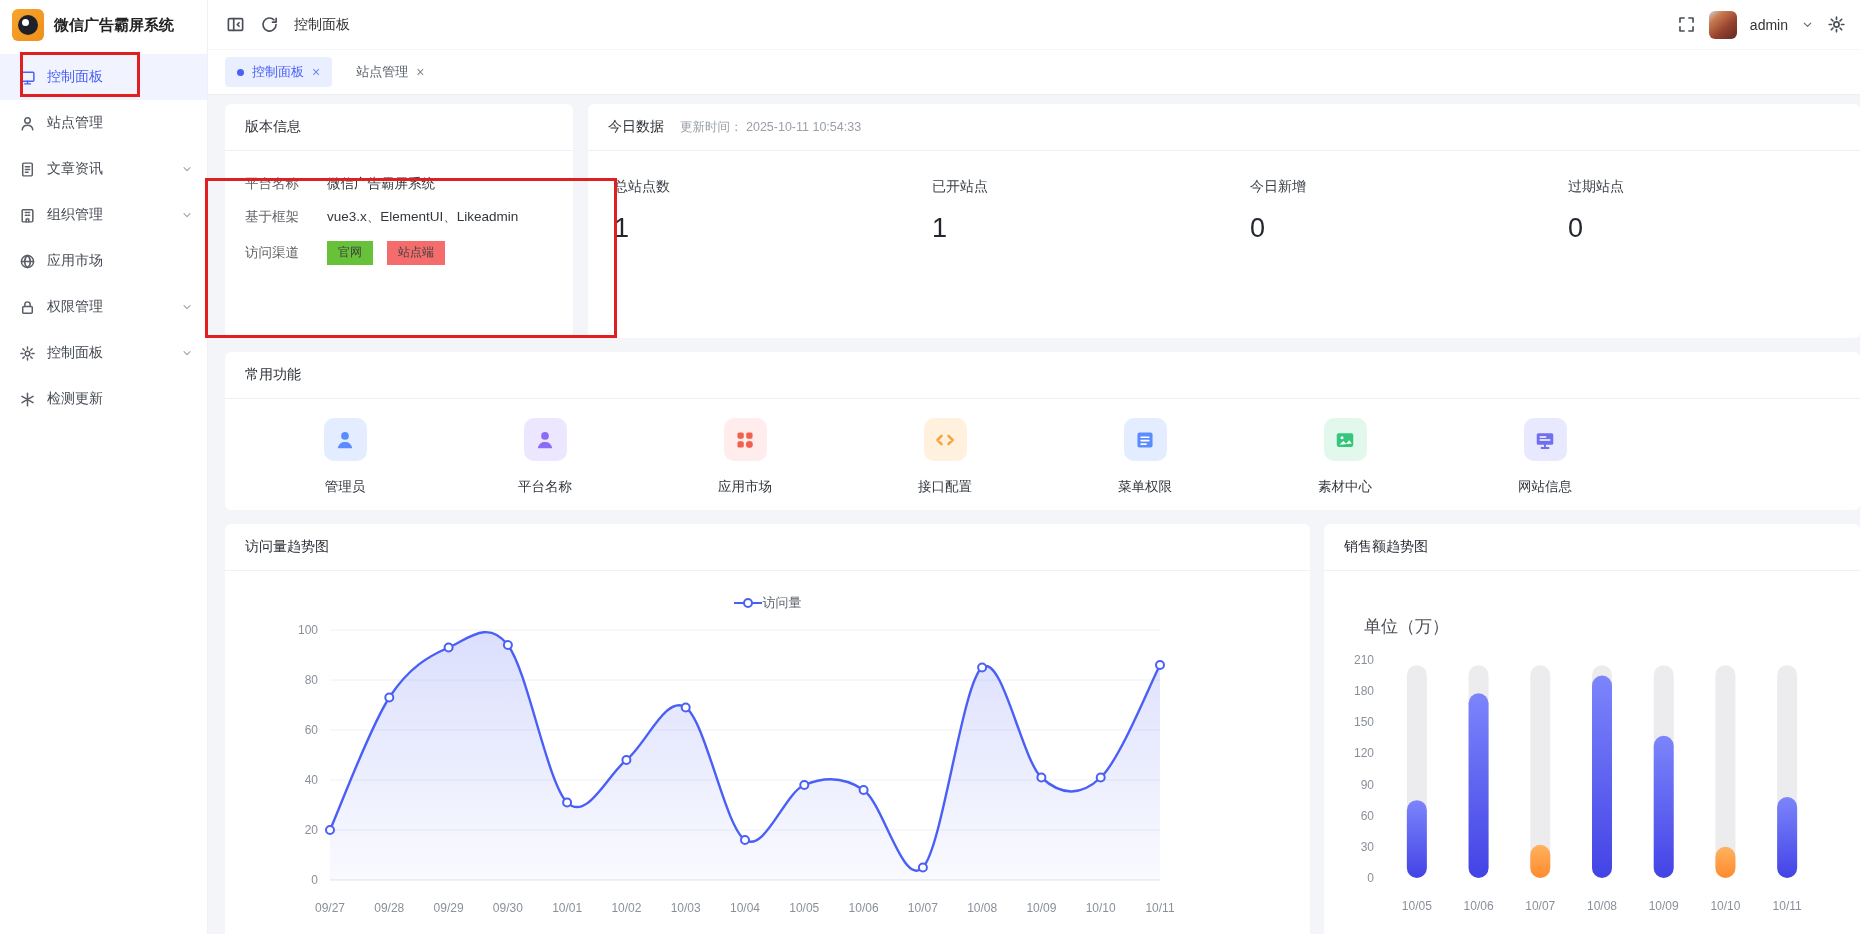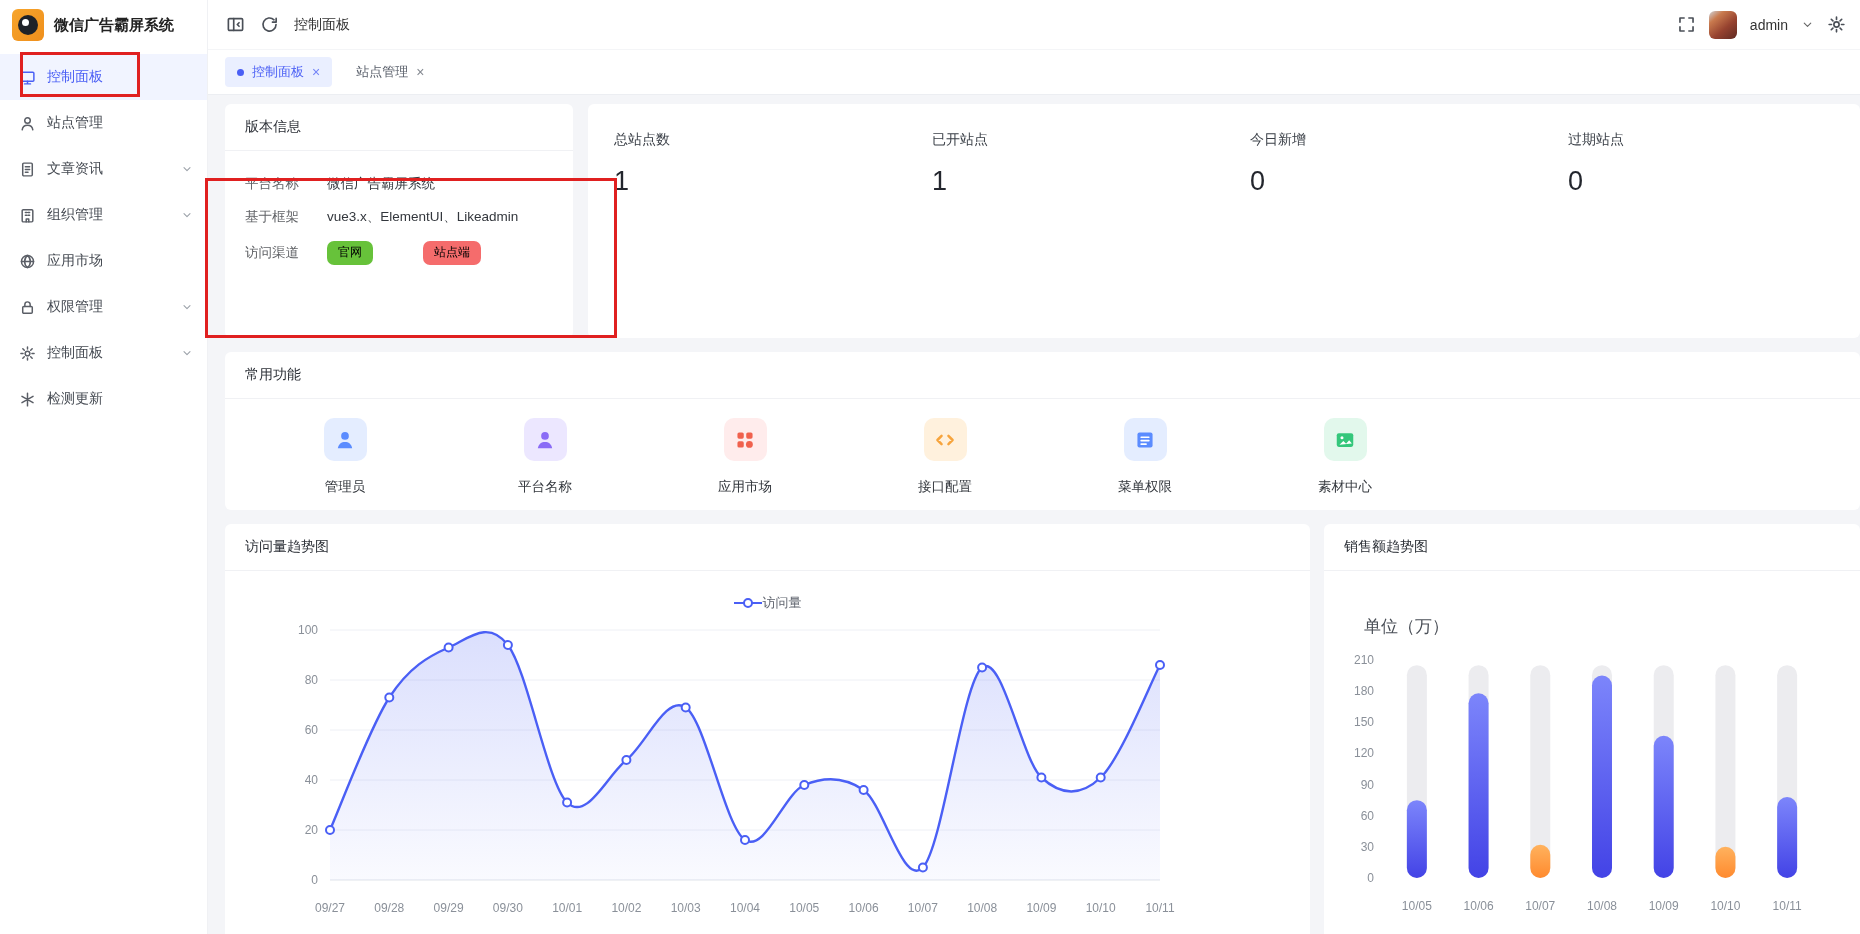--- a/index.html
+++ b/index.html
@@ -46,21 +46,21 @@
   .card-today{left:380px;top:9px;right:0;height:234px;}
   .card-common{left:17px;top:257px;right:0;height:158px;}
   .card-visits{left:17px;top:429px;width:1085px;height:510px;}
   .card-sales{left:1116px;top:429px;right:0;height:510px;}
 
   
   .v-body{padding:24px 20px 0 20px;}
   .vrow{display:flex;align-items:center;margin-bottom:15px;font-size:13.5px;}
   .vlabel{width:82px;color:#606266;flex:0 0 auto;}
   .vvalue{color:#33373d;}
-  .badge{display:inline-block;padding:4px 11px;border-radius:7px;color:#000000;font-size:12px;margin-right:14px;line-height:1.3;cursor:pointer;}
+  .badge{display:inline-block;padding:4px 11px;border-radius:0;color:#404040;font-size:12px;margin-right:14px;line-height:1.3;cursor:pointer;}
 
   
   .stats{display:flex;padding:27px 0 0 0;}
   .stat{width:25%;padding-left:26px;}
   .stat-label{font-size:14px;color:#3b4048;}
   .stat-value{font-size:27px;color:#23262d;margin-top:17px;font-weight:500;}
 
   
   .fn-row{display:flex;padding:19px 0 0 20px;}
   .fn-item{width:200px;display:flex;flex-direction:column;align-items:center;cursor:pointer;}
@@ -242,26 +242,30 @@
           <span class="vlabel">平台名称</span>
           <span class="vvalue">微信广告霸屏系统</span>
         </div>
         <div class="vrow">
           <span class="vlabel">基于框架</span>
           <span class="vvalue">vue3.x、ElementUI、Likeadmin</span>
         </div>
         <div class="vrow">
           <span class="vlabel">访问渠道</span>
           <span class="badge" id="badge-0" style="background: rgb(103, 194, 58);">官网</span>
-          <span class="badge" id="badge-1" style="background: rgb(245, 108, 108); margin-left: 36px;">站点端</span>
+          <span class="badge" id="badge-1" style="background: rgb(245, 108, 108);">站点端</span>
         </div>
       </div>
     </section>
 
     <section class="card card-today">
+      <div class="card-hd">
+        <span>今日数据</span>
+        <span class="sub">更新时间： 2025-10-11 10:54:33</span>
+      </div>
       <div class="stats">
         <div class="stat">
           <div class="stat-label">总站点数</div>
           <div class="stat-value">1</div>
         </div>
         <div class="stat">
           <div class="stat-label">已开站点</div>
           <div class="stat-value">1</div>
         </div>
         <div class="stat">
@@ -326,20 +330,30 @@
         </div>
         <div class="fn-item">
           <span class="fn-ico" style="background: rgb(226, 248, 236); color: rgb(52, 199, 123);">
               <svg viewBox="0 0 16 16" fill="none" stroke="currentColor" stroke-width="1.4" stroke-linecap="round" stroke-linejoin="round">
                 <rect x="2" y="3" width="12" height="10" rx="1.5" fill="currentColor" stroke="none"></rect>
                 <circle cx="5.8" cy="6.3" r="1.1" fill="#fff" stroke="none"></circle>
                 <path d="M4 11.5l2.8-2.8 2 2 2.2-2.6 2 2.4z" fill="#fff" stroke="none"></path>
               </svg>
             </span>
           <span class="fn-label">素材中心</span>
+        </div>
+        <div class="fn-item">
+          <span class="fn-ico" style="background: rgb(232, 232, 255); color: rgb(111, 111, 242);">
+              <svg viewBox="0 0 16 16" fill="none" stroke="currentColor" stroke-width="1.4" stroke-linecap="round" stroke-linejoin="round">
+                <rect x="2" y="3" width="12" height="8.5" rx="1.2" fill="currentColor" stroke="none"></rect>
+                <path d="M8 11.5v2M5.5 13.8h5"></path>
+                <path d="M4.5 5.8h4M4.5 8h7" stroke="#fff" stroke-width="1.1"></path>
+              </svg>
+            </span>
+          <span class="fn-label">网站信息</span>
         </div>
       </div>
     </section>
 
     <section class="card card-visits">
       <div class="card-hd">访问量趋势图</div>
       <div class="chart-legend">
         <svg width="28" height="12">
             <line x1="0" y1="6" x2="28" y2="6" stroke="#4a5ff5" stroke-width="2"></line>
             <circle cx="14" cy="6" r="4" fill="#fff" stroke="#4a5ff5" stroke-width="2"></circle>

